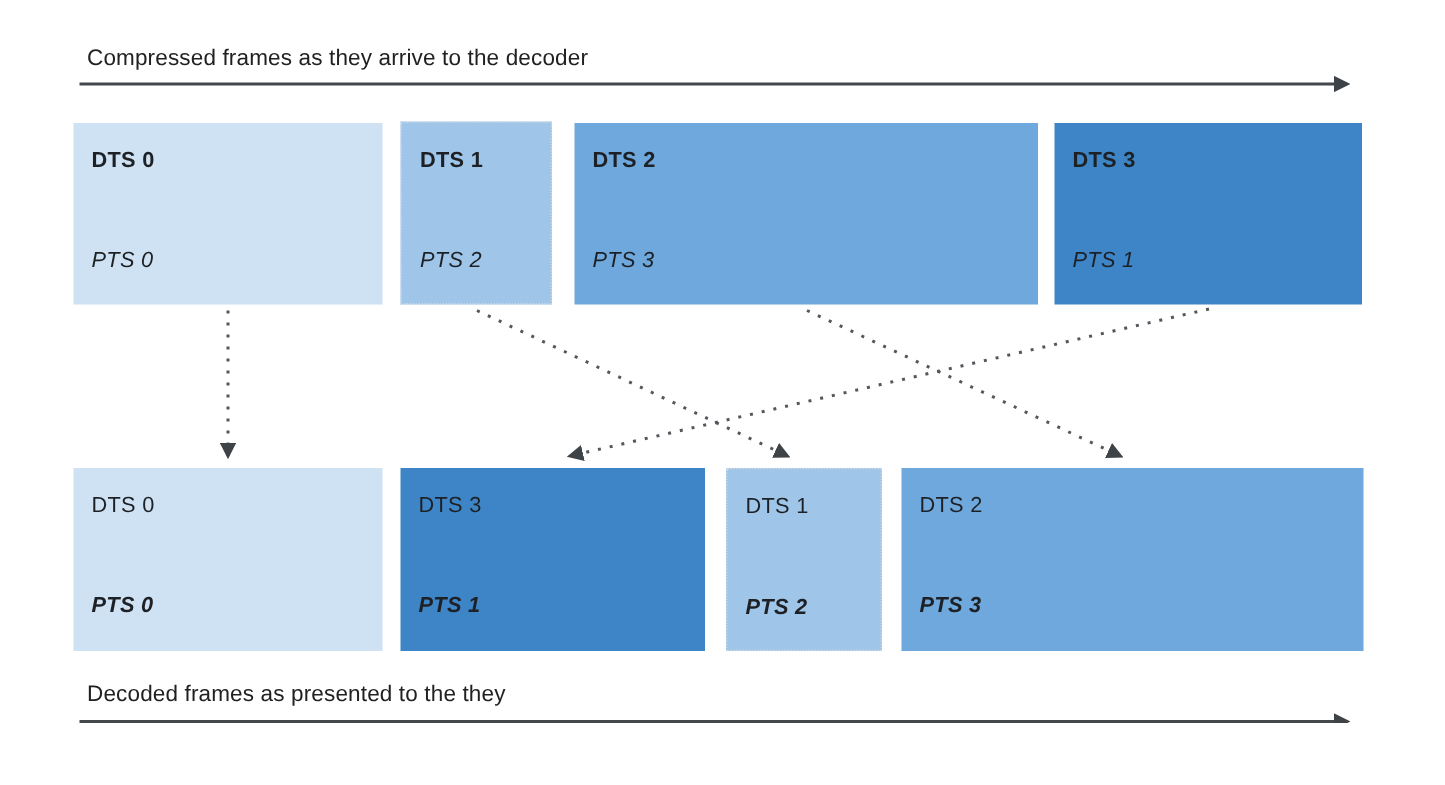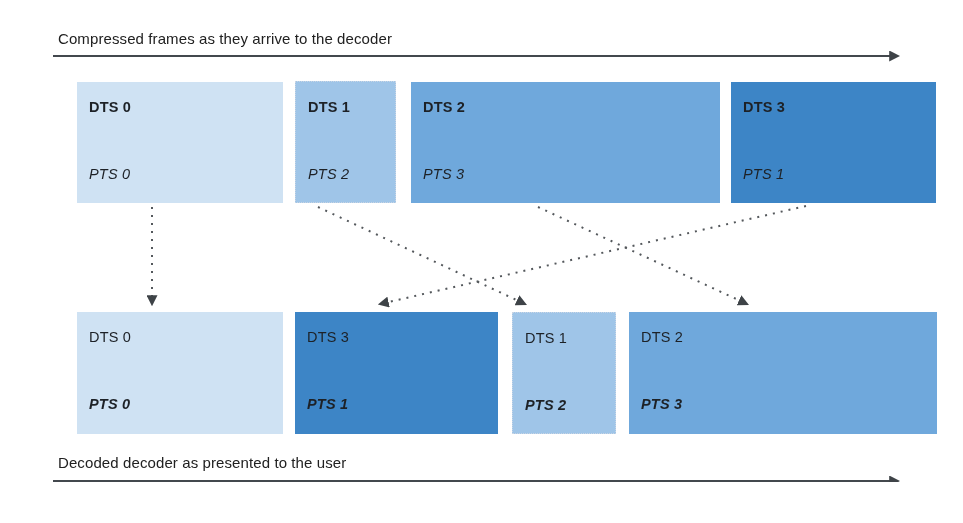--- a/index.html
+++ b/index.html
@@ -18,21 +18,20 @@
     color: #212121;
     letter-spacing: 0.1px;
     white-space: nowrap;
   }
   .axis-label.top { top: 30px; }
   .axis-label.bottom { top: 454px; }
 
   .frame {
     position: absolute;
     box-sizing: border-box;
-    margin-left: 28px;
   }
   .frame .tag {
     position: absolute;
     left: 12px;
     font-size: 14.5px;
     color: #1d2126;
     letter-spacing: 0.2px;
     white-space: nowrap;
   }
   .frame .dts { top: 17px; }
@@ -97,21 +96,21 @@
     <div id="dt2" class="frame dotted-outline" style="background: rgb(159, 197, 232);">
       <span class="tag dts">DTS 1</span>
       <span class="tag pts">PTS 2</span>
     </div>
     <div id="dt3" class="frame" style="background: rgb(111, 168, 220);">
       <span class="tag dts">DTS 2</span>
       <span class="tag pts">PTS 3</span>
     </div>
   </div>
 
-  <div class="axis-label bottom">Decoded decoder as presented to the user</div>
+  <div class="axis-label bottom">Decoded frames as presented to the they</div>
 
   <svg class="overlay" width="963" height="523" viewBox="0 0 963 523" xmlns="http://www.w3.org/2000/svg">
     <defs>
       <marker id="ah" viewBox="0 0 10 10" refX="8" refY="5" markerWidth="5.5" markerHeight="5.5" orient="auto">
         <path d="M0,0 L10,5 L0,10 z" fill="#3e4347"></path>
       </marker>
     </defs>
 
     <line x1="53" y1="56" x2="898" y2="56" stroke="#43484d" stroke-width="2" marker-end="url(#ah)"></line>
     <line x1="53" y1="481" x2="898" y2="481" stroke="#43484d" stroke-width="2" marker-end="url(#ah)"></line>

